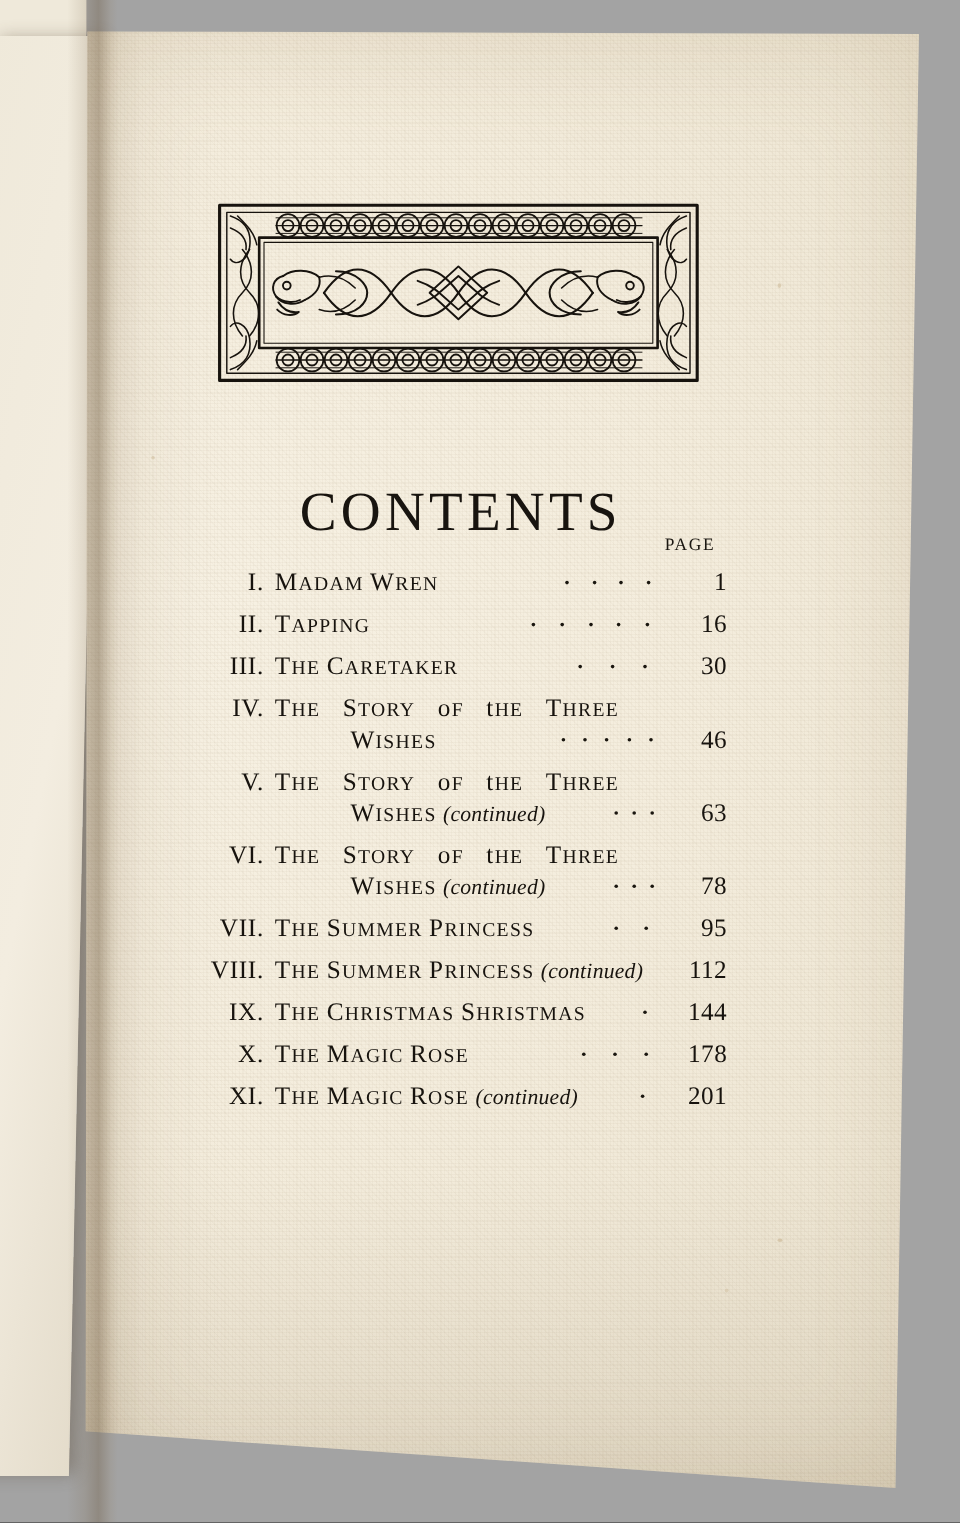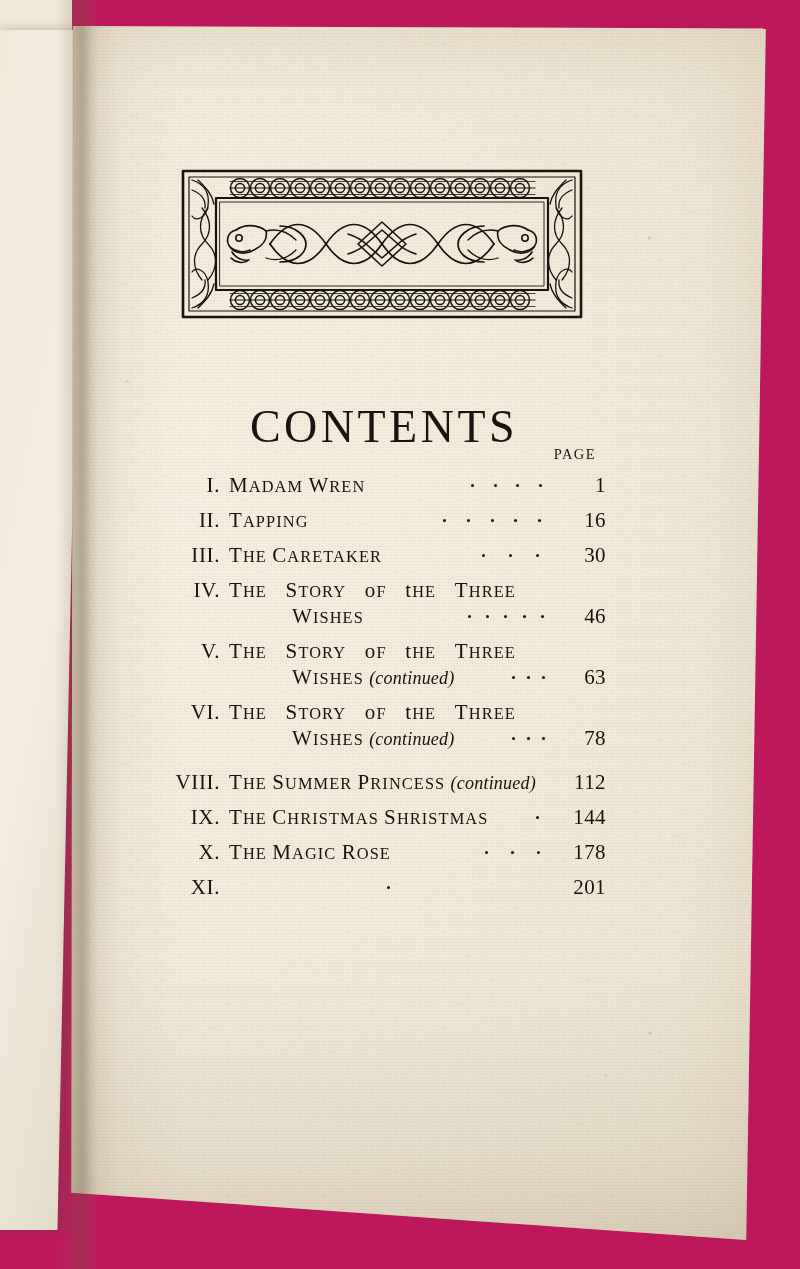--- a/index.html
+++ b/index.html
@@ -12,21 +12,21 @@
     width: 800px;
     height: 1269px;
     overflow: hidden;
     font-family: "Liberation Serif", "DejaVu Serif", serif;
   }
 
   #scene {
     position: relative;
     width: 800px;
     height: 1269px;
-    background: #be185d;
+    background: #a3a3a3;
     overflow: hidden;
   }
 
   
   .facing-page {
     position: absolute;
     left: -20px;
     top: 30px;
     width: 90px;
     height: 1200px;
@@ -483,20 +483,31 @@
                 <span class="title-cell"><span class="w">W<span class="sc">ISHES</span></span> <em>(continued)</em></span>
                 <span class="leaders">
                   <i style="left:16.666666666666668%"></i>
                   <i style="left:50%"></i>
                   <i style="left:83.33333333333334%"></i>
                 </span>
                 <span class="pg">78</span>
               </div>
             </div>
             <div class="gap"></div>
+            <div class="entry">
+              <div class="line">
+                <span class="num">VII.</span>
+                <span class="title-cell"><span class="w">T<span class="sc">HE</span></span> <span class="w">S<span class="sc">UMMER</span></span> <span class="w">P<span class="sc">RINCESS</span></span></span>
+                <span class="leaders">
+                  <i style="left:25%"></i>
+                  <i style="left:75%"></i>
+                </span>
+                <span class="pg">95</span>
+              </div>
+            </div>
             <div class="gap"></div>
             <div class="entry">
               <div class="line">
                 <span class="num">VIII.</span>
                 <span class="title-cell"><span class="w">T<span class="sc">HE</span></span> <span class="w">S<span class="sc">UMMER</span></span> <span class="w">P<span class="sc">RINCESS</span></span> <em>(continued)</em></span>
                 <span class="leaders"></span>
                 <span class="pg">112</span>
               </div>
             </div>
             <div class="gap"></div>
@@ -520,20 +531,21 @@
                   <i style="left:50%"></i>
                   <i style="left:83.33333333333334%"></i>
                 </span>
                 <span class="pg">178</span>
               </div>
             </div>
             <div class="gap"></div>
             <div class="entry">
               <div class="line">
                 <span class="num">XI.</span>
+                <span class="title-cell"><span class="w">T<span class="sc">HE</span></span> <span class="w">M<span class="sc">AGIC</span></span> <span class="w">R<span class="sc">OSE</span></span> <em>(continued)</em></span>
                 <span class="leaders">
                   <i style="left:50%"></i>
                 </span>
                 <span class="pg">201</span>
               </div>
             </div>
             <div class="gap"></div>
           </div>
       </div>
 

